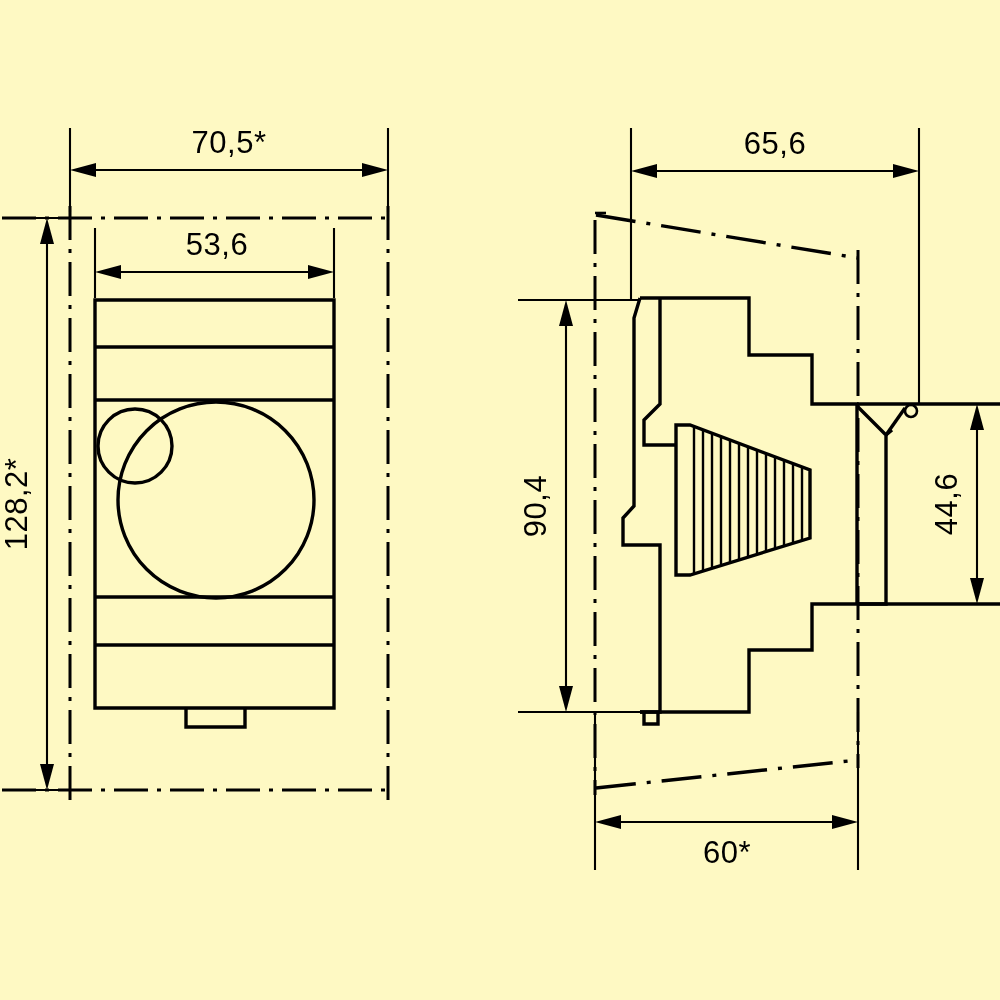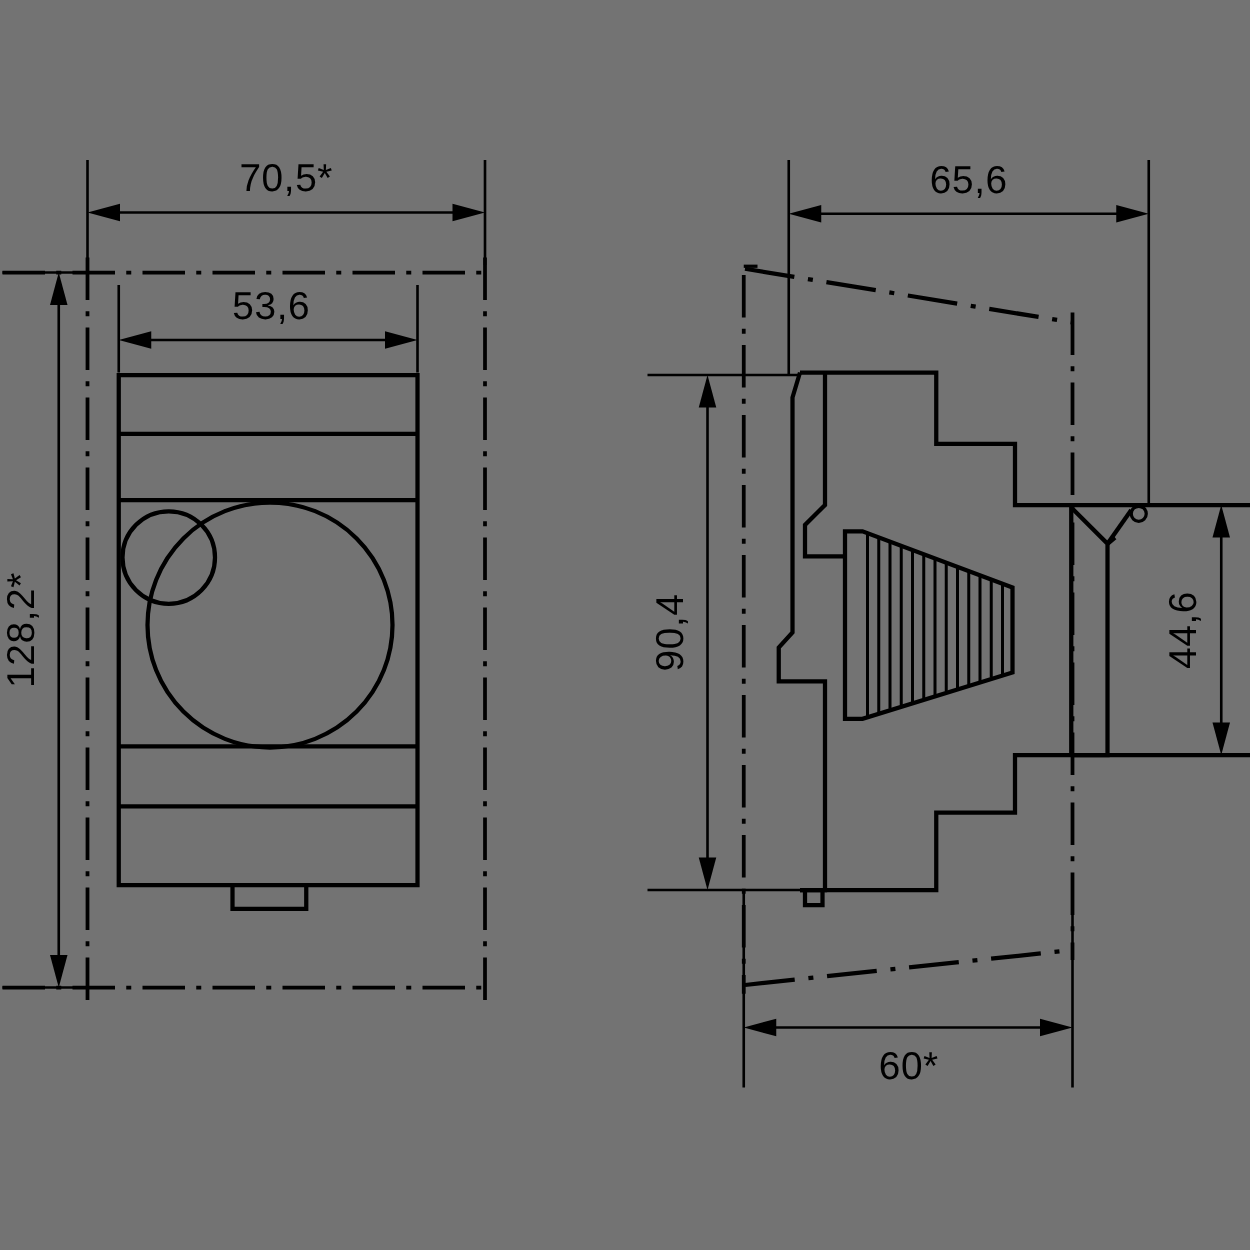--- a/index.html
+++ b/index.html
@@ -10,21 +10,21 @@
   body {
     width: 1000px;
     height: 1000px;
     font-family: "Liberation Sans", sans-serif;
     overflow: hidden;
   }
   #drawing-root {
     position: relative;
     width: 1000px;
     height: 1000px;
-    background: #737373;
+    background: #fef9c3;
   }
   svg#tech-drawing {
     display: block;
     width: 1000px;
     height: 1000px;
   }
   .outline {
     fill: none;
     stroke: #000000;
     stroke-width: 3.4;

